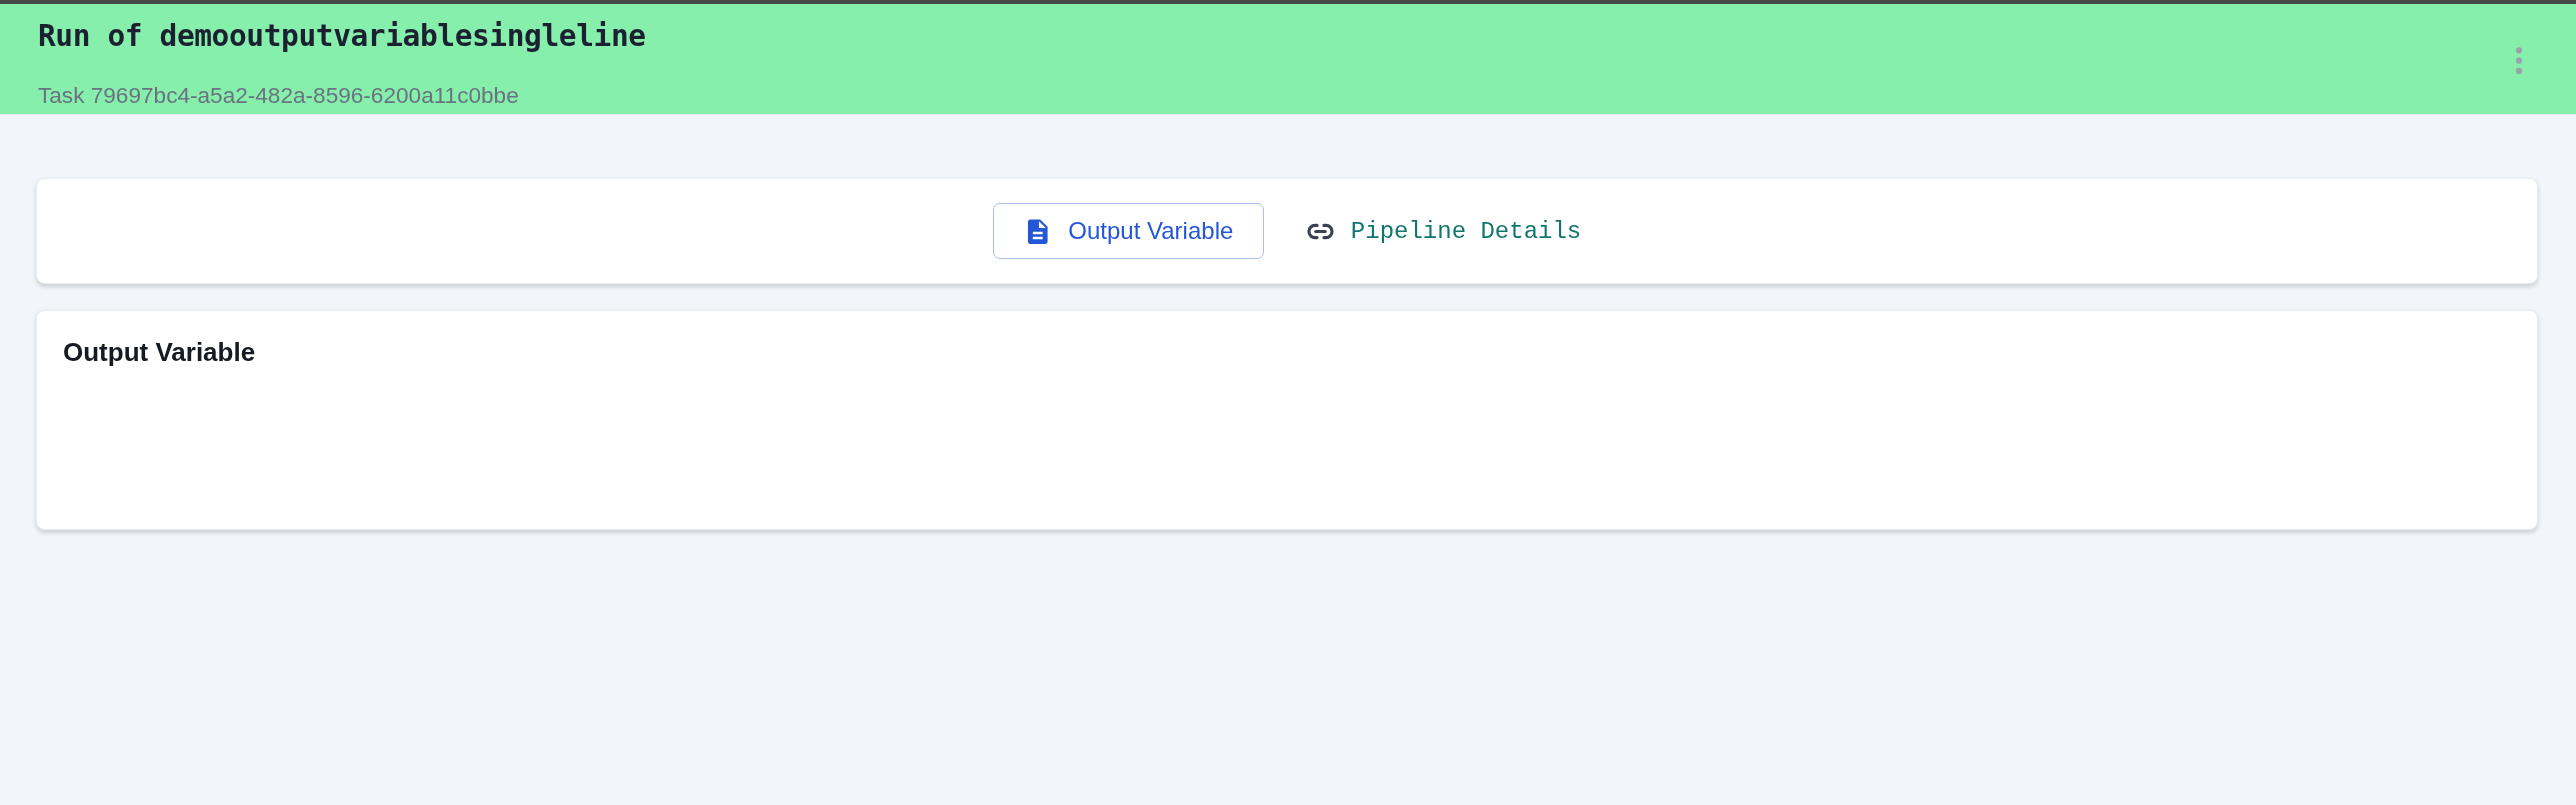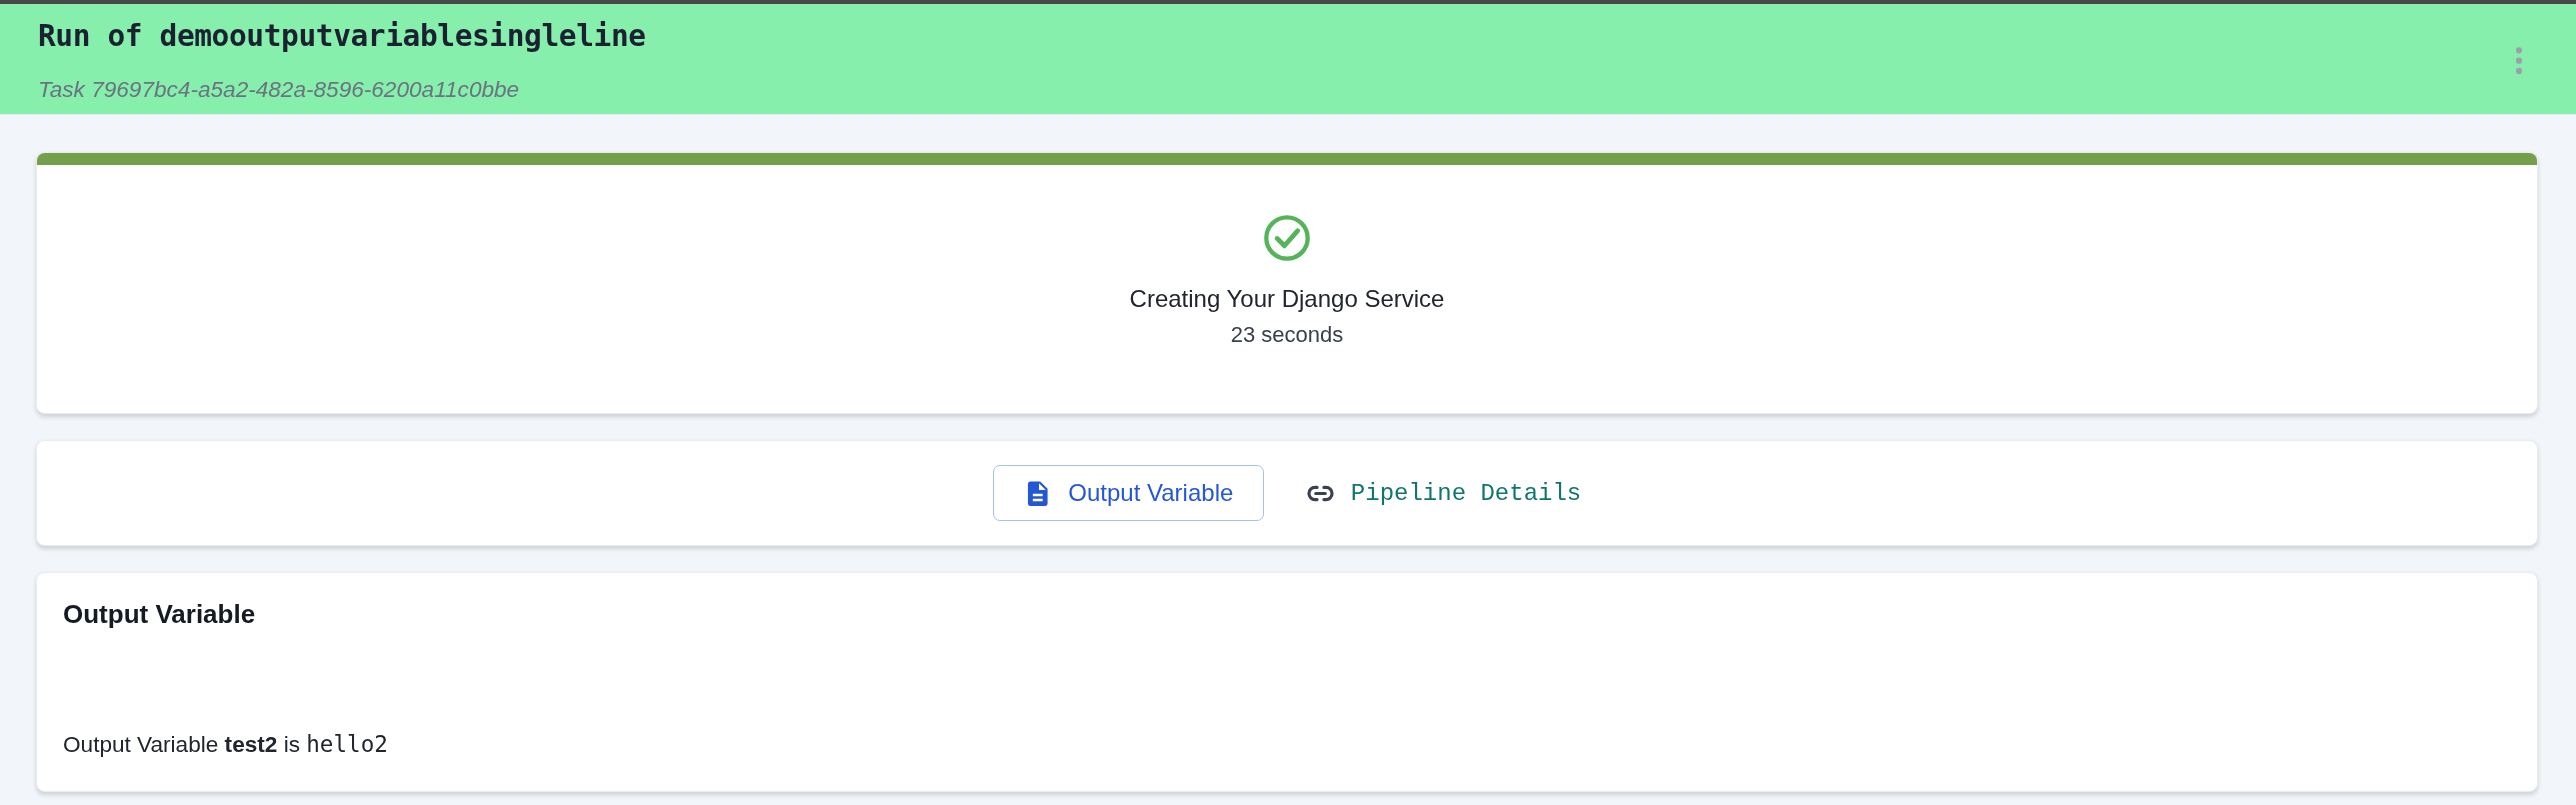--- a/index.html
+++ b/index.html
@@ -24,25 +24,24 @@
   }
   .page-title {
     font-family: "DejaVu Sans Mono", monospace;
     font-weight: 700;
     font-size: 29.5px;
     line-height: 36px;
     color: #1b2130;
     letter-spacing: -0.4px;
   }
   .page-subtitle {
-    margin-top: 23px;
+    margin-top: 29px;
     font-size: 22.6px;
     line-height: 26px;
     color: #6a7380;
-    font-style: italic;
   }
   .kebab-btn {
     position: absolute;
     top: 36px;
     right: 36px;
     width: 42px;
     height: 45px;
     display: flex;
     align-items: center;
     justify-content: center;
@@ -154,31 +153,20 @@
         <circle cx="7" cy="7" r="3.6" fill="#99a1ad"></circle>
         <circle cx="7" cy="19" r="3.6" fill="#99a1ad"></circle>
         <circle cx="7" cy="31" r="3.6" fill="#99a1ad"></circle>
       </svg>
     </span>
   </button>
 </header>
 
 <main class="main">
 
-  <section class="card status-card">
-    <div class="status-accent" style="background: rgb(116, 160, 75);"></div>
-    <div class="status-icon-wrap">
-      <svg width="50" height="50" viewBox="0 0 58 58" fill="none">
-        <circle cx="29" cy="29" r="24" stroke="#55b45a" stroke-width="5"></circle>
-        <path d="M17.5 29.5 L26 38 L41.5 20.5" stroke="#55b45a" stroke-width="5.5" stroke-linecap="round" stroke-linejoin="round" fill="none"></path>
-      </svg>
-    </div>
-    <div class="status-title">Creating Your Django Service</div>
-    <div class="status-duration">23 seconds</div>
-  </section>
 
   <section class="card tabrow-card">
     <button class="tab-button">
       <span style="display:flex">
         <svg width="29.5" height="29.5" viewBox="0 0 24 24">
           <path fill="#2456d6" fill-rule="evenodd" d="M14 2H6c-1.1 0-1.99.9-1.99 2L4 20c0 1.1.89 2 1.99 2H18c1.1 0 2-.9 2-2V8l-6-6zm2 16H8v-2h8v2zm0-4H8v-2h8v2zm-3-5V3.5L18.5 9H13z"></path>
         </svg>
       </span>
       <span>Output Variable</span>
     </button>
@@ -190,22 +178,16 @@
           <path d="M9.5 7.6H8a4.4 4.4 0 0 0 0 8.8h1.5"></path>
           <line x1="8.6" y1="12" x2="15.4" y2="12"></line>
         </svg>
       </span>
       <span>Pipeline Details</span>
     </div>
   </section>
 
   <section class="card output-card">
     <h2 class="output-heading">Output Variable</h2>
-    <p class="output-line">
-      <span>Output Variable</span>
-      <span class="var-name">test2</span>
-      <span>is</span>
-      <span class="var-value">hello2</span>
-    </p>
   </section>
 
 </main>
 
 
 </body></html>

